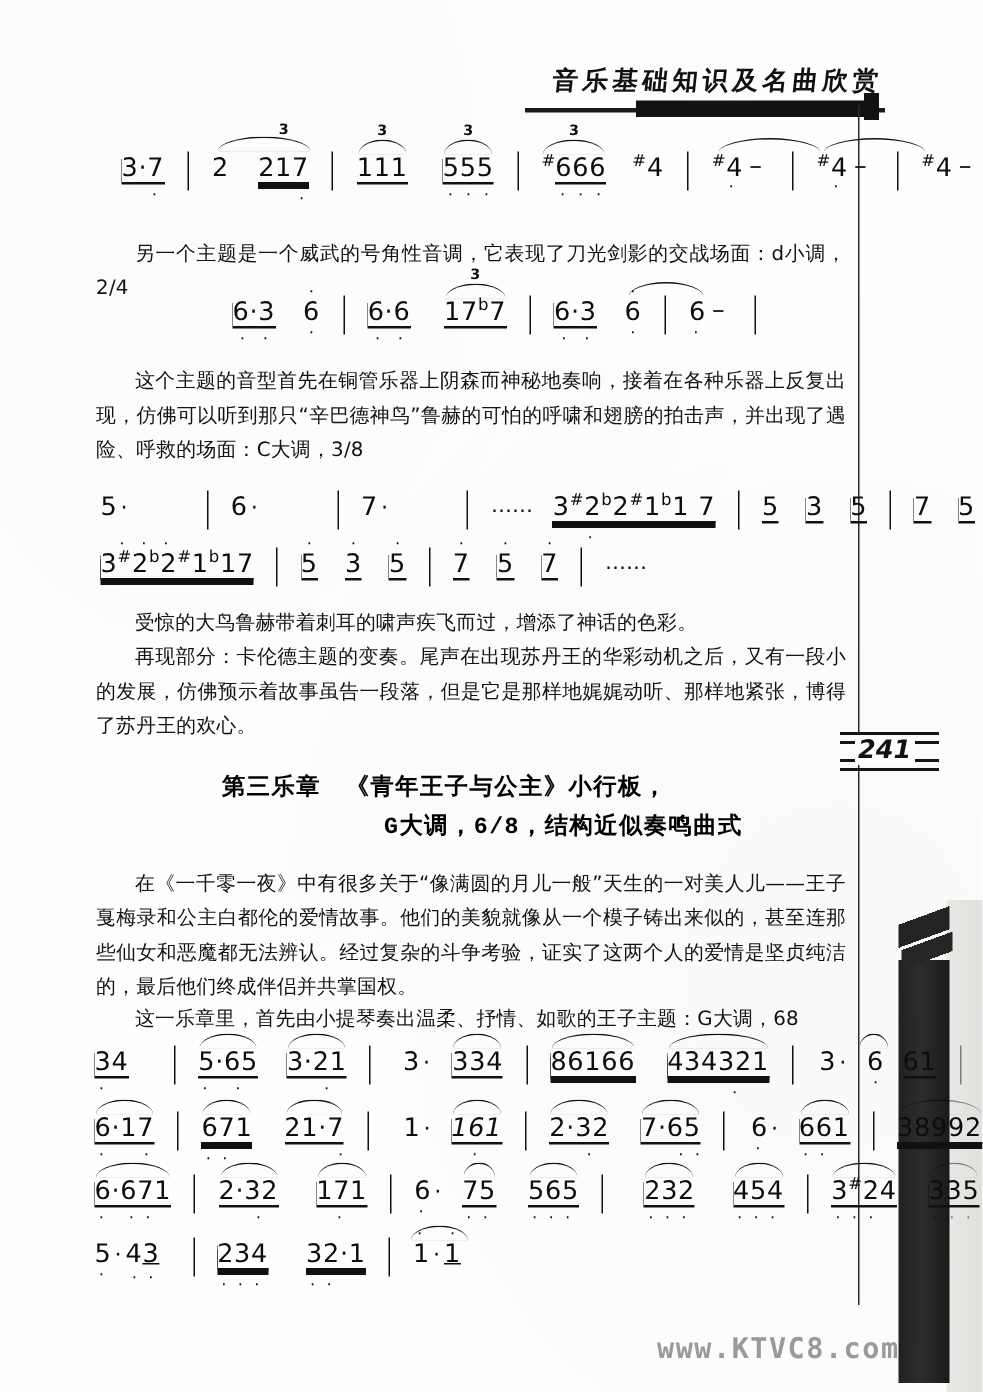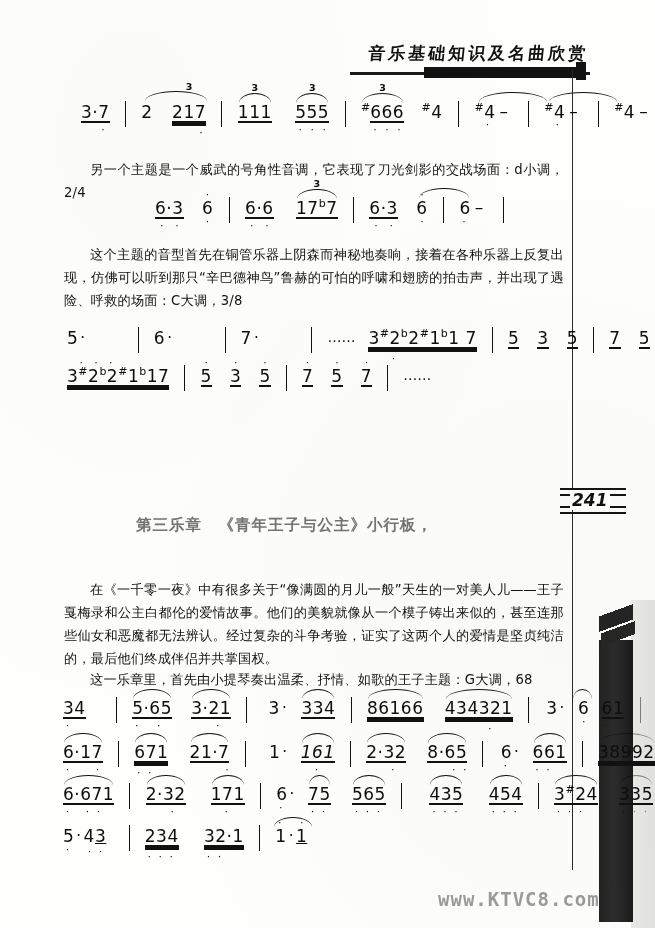--- a/index.html
+++ b/index.html
@@ -102,24 +102,24 @@
     font-family:"DejaVu Sans","Liberation Sans",sans-serif;
     font-size:13.2px;
     line-height:23px;
     color:#121212;
     text-align:justify;
     letter-spacing:.2px;
   }
   .para.indent{text-indent:26px;}
 
   .heading{
-    position:absolute;left:48px;width:500px;
-    font-family:Liberation Serif, serif;
+    position:absolute;left:60px;width:500px;
+    font-family:Liberation Mono, monospace;
     font-weight:700;font-size:15.5px;line-height:26px;
-    color:#737373;letter-spacing:1px;
+    color:#000000;letter-spacing:1px;
   }
   .heading .l1{display:block;padding-left:88px;}
   .heading .l2{display:block;padding-left:196px;}
 
   
   .staff{
     position:absolute;
     font-family:"DejaVu Sans","Liberation Sans",sans-serif;
     color:#0d0d0d;
     white-space:nowrap;
@@ -365,23 +365,26 @@
     <span class="grp u1" style="margin-left:9px;"><span class="nums">5</span><span class="dots above">
           <span>·</span>
         </span></span>
     <span class="grp u1" style="margin-left:9px;"><span class="nums">7</span><span class="dots above">
           <span>·</span>
         </span></span>
     <span class="bar"></span>
     <span class="ellip">……</span>
   </div>
 
+  <div class="para indent" style="top:404px;">受惊的大鸟鲁赫带着刺耳的啸声疾飞而过，增添了神话的色彩。</div>
+  <div class="para indent" style="top:427px;">再现部分：卡伦德主题的变奏。尾声在出现苏丹王的华彩动机之后，又有一段小的发展，仿佛预示着故事虽告一段落，但是它是那样地娓娓动听、那样地紧张，博得了苏丹王的欢心。</div>
 
   <div class="heading" style="top:512px;">
     <span class="l1">第三乐章　《青年王子与公主》小行板，</span>
+    <span class="l2">G大调，6/8，结构近似奏鸣曲式</span>
   </div>
 
   <div class="para indent" style="top:578px;">在《一千零一夜》中有很多关于“像满圆的月儿一般”天生的一对美人儿——王子戛梅录和公主白都伦的爱情故事。他们的美貌就像从一个模子铸出来似的，甚至连那些仙女和恶魔都无法辨认。经过复杂的斗争考验，证实了这两个人的爱情是坚贞纯洁的，最后他们终成伴侣并共掌国权。</div>
   <div class="para indent" style="top:668px;">这一乐章里，首先由小提琴奏出温柔、抒情、如歌的王子主题：G大调，68</div>
 
   <div class="staff" style="left:60px;top:700px;font-size:16.5px;">
     <span class="grp u1"><span class="nums">34</span>
       <span class="dots below u1" style="left:0;width:11px;">
           <span>·</span>
         </span></span>
@@ -458,21 +461,21 @@
       <span class="dots below u1" style="left:11px;width:11px;">
           <span>·</span>
         </span></span>
     <span class="bar"></span>
     <span class="grp u1">
       <span class="slur"></span><span class="nums">2·32</span>
       <span class="dots below u1" style="left:22px;width:11px;">
           <span>·</span>
         </span></span>
     <span class="grp u1" style="margin-left:12px;">
-      <span class="slur"></span><span class="nums">8·65</span>
+      <span class="slur"></span><span class="nums">7·65</span>
       <span class="dots below u1" style="left:22px;width:22px;">
           <span>·</span>
           <span>·</span>
         </span></span>
     <span class="bar"></span>
     <span class="grp" style="margin-left:4px;"><span class="nums">6<span class="dotsep">·</span></span>
       <span class="dots below" style="left:0;width:11px;top:19px;">
           <span>·</span>
         </span></span>
     <span class="grp u1" style="margin-left:2px;">
@@ -522,21 +525,21 @@
         </span></span>
     <span class="grp u1" style="margin-left:12px;">
       <span class="slur"></span><span class="nums">565</span>
       <span class="dots below u1" style="left:0;width:33px;">
           <span>·</span>
           <span>·</span>
           <span>·</span>
         </span></span>
     <span class="bar"></span>
     <span class="grp u1" style="margin-left:14px;">
-      <span class="slur"></span><span class="nums">435</span>
+      <span class="slur"></span><span class="nums">232</span>
       <span class="dots below u1" style="left:0;width:33px;">
           <span>·</span>
           <span>·</span>
           <span>·</span>
         </span></span>
     <span class="grp u1" style="margin-left:16px;">
       <span class="slur"></span><span class="nums">454</span>
       <span class="dots below u1" style="left:0;width:33px;">
           <span>·</span>
           <span>·</span>

